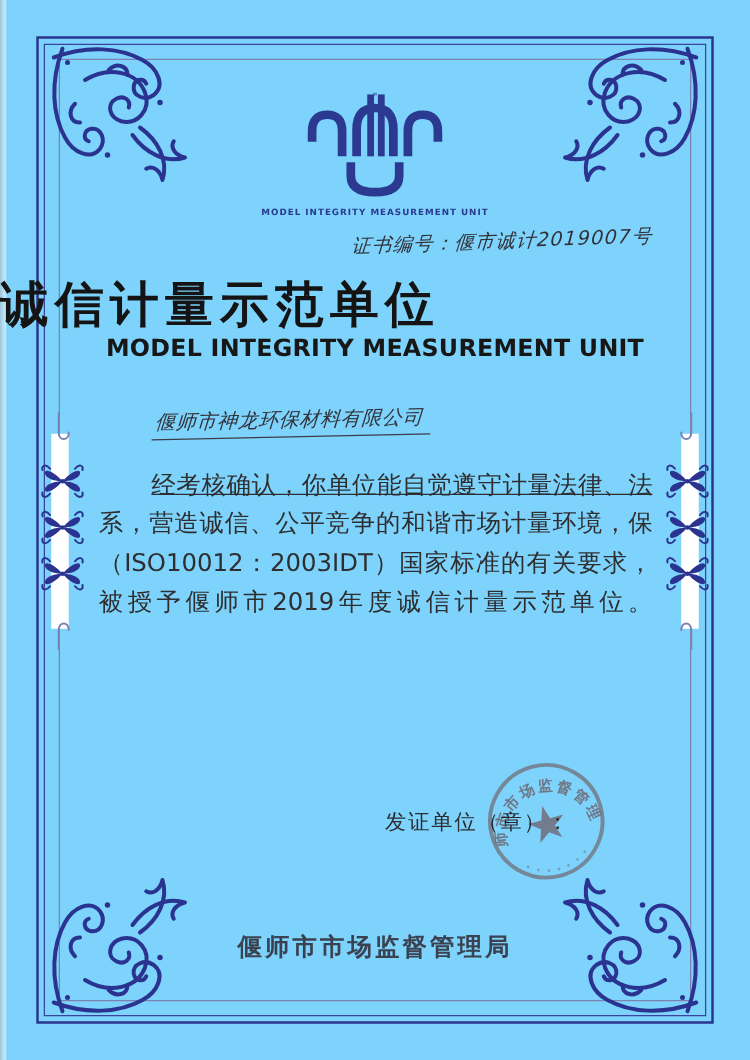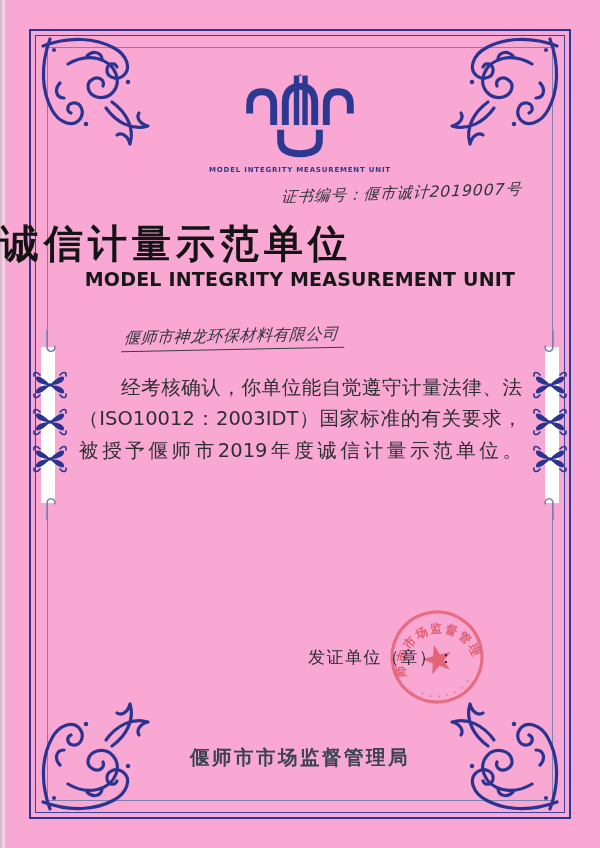--- a/index.html
+++ b/index.html
@@ -1,16 +1,16 @@
 <!DOCTYPE html>
 <html><head>
 <meta charset="utf-8">
 <style>
   html,body{margin:0;padding:0;background:#e9e9e9;}
-  #page{position:relative;width:600px;height:848px;margin:0 auto;background:#f9a8d4;overflow:hidden;
+  #page{position:relative;width:600px;height:848px;margin:0 auto;background:#7dd3fc;overflow:hidden;
         font-family:"DejaVu Sans","Liberation Sans",sans-serif;color:#2e2e30;}
   
   #scan-edge{position:absolute;left:0;top:0;width:5px;height:100%;
      background:linear-gradient(90deg,#b9b9b9,#eeeeee 60%,#ffffff);opacity:.55;}
   
   .frame{position:absolute;pointer-events:none;}
   #frame-outer{inset:29px;border:2.5px solid #2b3690;}
   #frame-outer2{inset:35px;border:1px solid #3a449c;}
   #frame-inner{inset:47px;border:1.2px solid #7b82b0;}
   .gap{position:absolute;width:14px;height:156px;background:#ffffff;}
@@ -36,21 +36,21 @@
   #title-en{position:absolute;left:0;right:0;top:268px;text-align:center;
      font-size:19px;font-weight:bold;letter-spacing:.2px;color:#171717;white-space:nowrap;}
   
   #company-name{position:absolute;left:122px;top:326px;min-width:192px;padding:0 6px 2px 2px;
      border-bottom:1.6px solid #3c3c44;font-size:16px;font-style:italic;color:#33343b;
      letter-spacing:.5px;transform:rotate(-1.2deg) skewX(-5deg);white-space:nowrap;}
   
   #body-text{position:absolute;left:79px;top:372px;width:443px;font-size:19.5px;color:#2e2e30;}
   .body-line{height:31.4px;line-height:31.4px;text-align:justify;text-align-last:justify;
      text-justify:inter-character;white-space:nowrap;}
-  .body-line:nth-child(1){padding-left:42px;}
+  .body-line:nth-child(1){padding-left:42px;text-decoration:underline;}
   .body-line:nth-child(5){letter-spacing:.24em;text-align-last:left;}
   .body-line:nth-child(6){letter-spacing:.05em;text-align-last:left;}
   .body-line:nth-child(7){text-align-last:left;letter-spacing:.02em;}
   
   #issue-label{position:absolute;left:308px;top:646px;font-size:17px;color:#2b2b30;
      letter-spacing:1.5px;white-space:nowrap;}
   #seal{position:absolute;left:383px;top:603px;width:108px;height:108px;
      transform:rotate(-15deg);opacity:.9;mix-blend-mode:multiply;}
   
   #issuer-name{position:absolute;left:0;right:0;top:744px;text-align:center;
@@ -262,20 +262,21 @@
     <span>证书编号：</span><span>偃市诚计2019007号</span>
   </div>
 
   <div id="title-zh">诚信计量示范单位</div>
   <div id="title-en">MODEL INTEGRITY MEASUREMENT UNIT</div>
 
   <div id="company-name">偃师市神龙环保材料有限公司</div>
 
   <div id="body-text">
     <div class="body-line">经考核确认，你单位能自觉遵守计量法律、法</div>
+    <div class="body-line">系，营造诚信、公平竞争的和谐市场计量环境，保</div>
     <div class="body-line">（ISO10012：2003IDT）国家标准的有关要求，</div>
     <div class="body-line">被授予偃师市2019年度诚信计量示范单位。</div>
   </div>
 
   <div id="issue-label">发证单位（章）：</div>
 
   <svg id="seal" viewBox="0 0 120 120">
     <circle cx="60" cy="60" r="50" fill="none" stroke="#ec9a90" stroke-width="3.5"></circle>
     <polygon points="60,46 64.0,58.2 76.2,58.2 66.4,65.6 70.1,77.3 60,70.2 49.9,77.3 53.6,65.6 43.8,58.2 56.0,58.2" fill="#e2766d" opacity=".85"></polygon>
     <defs>

